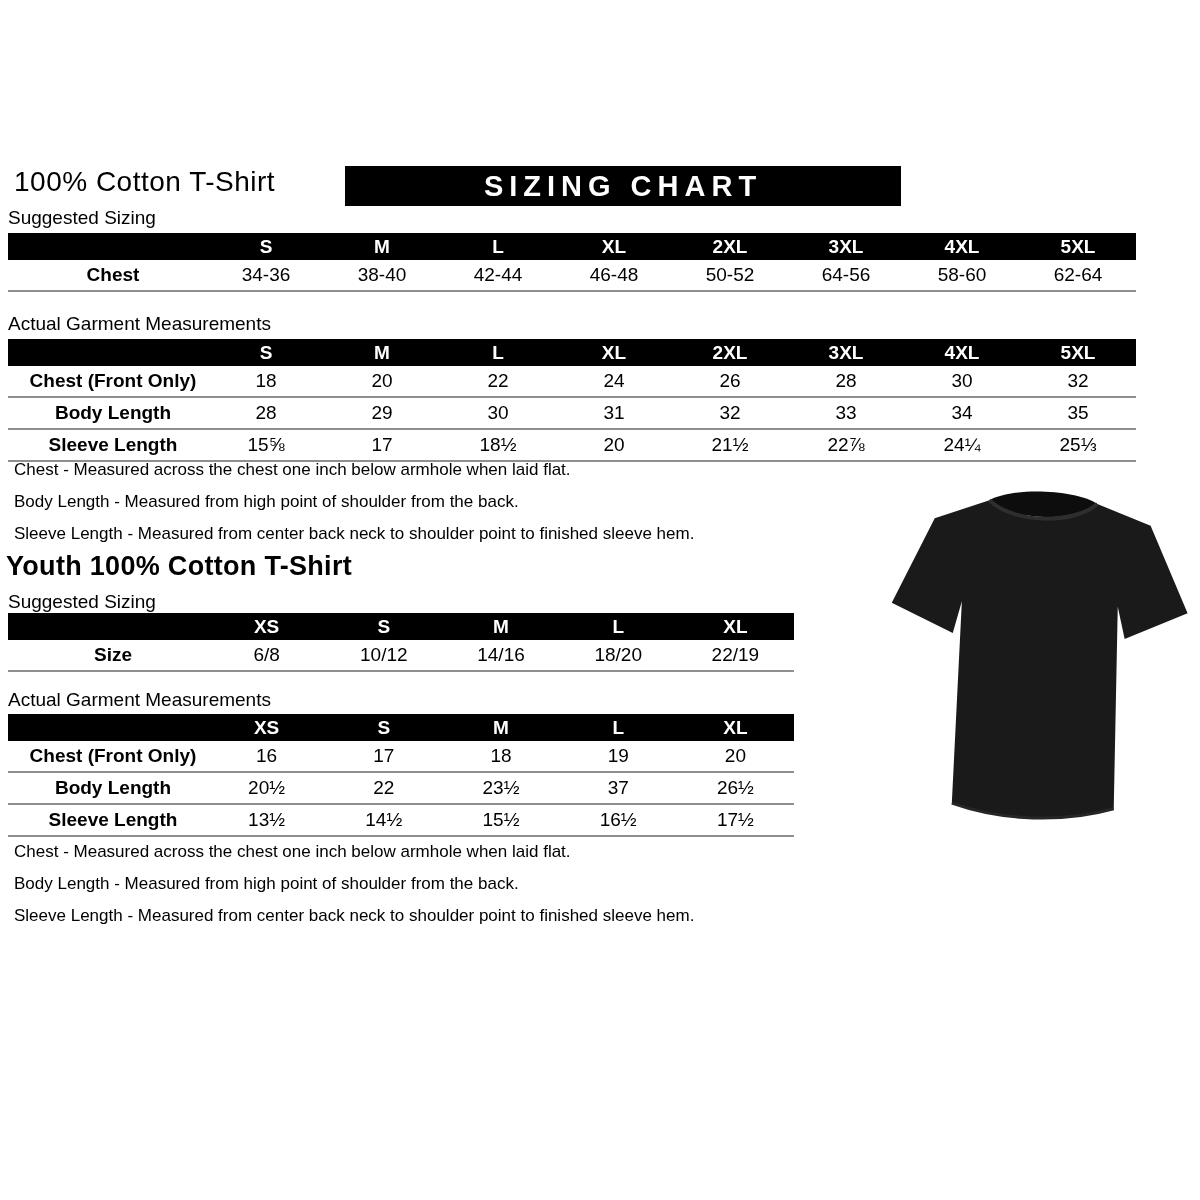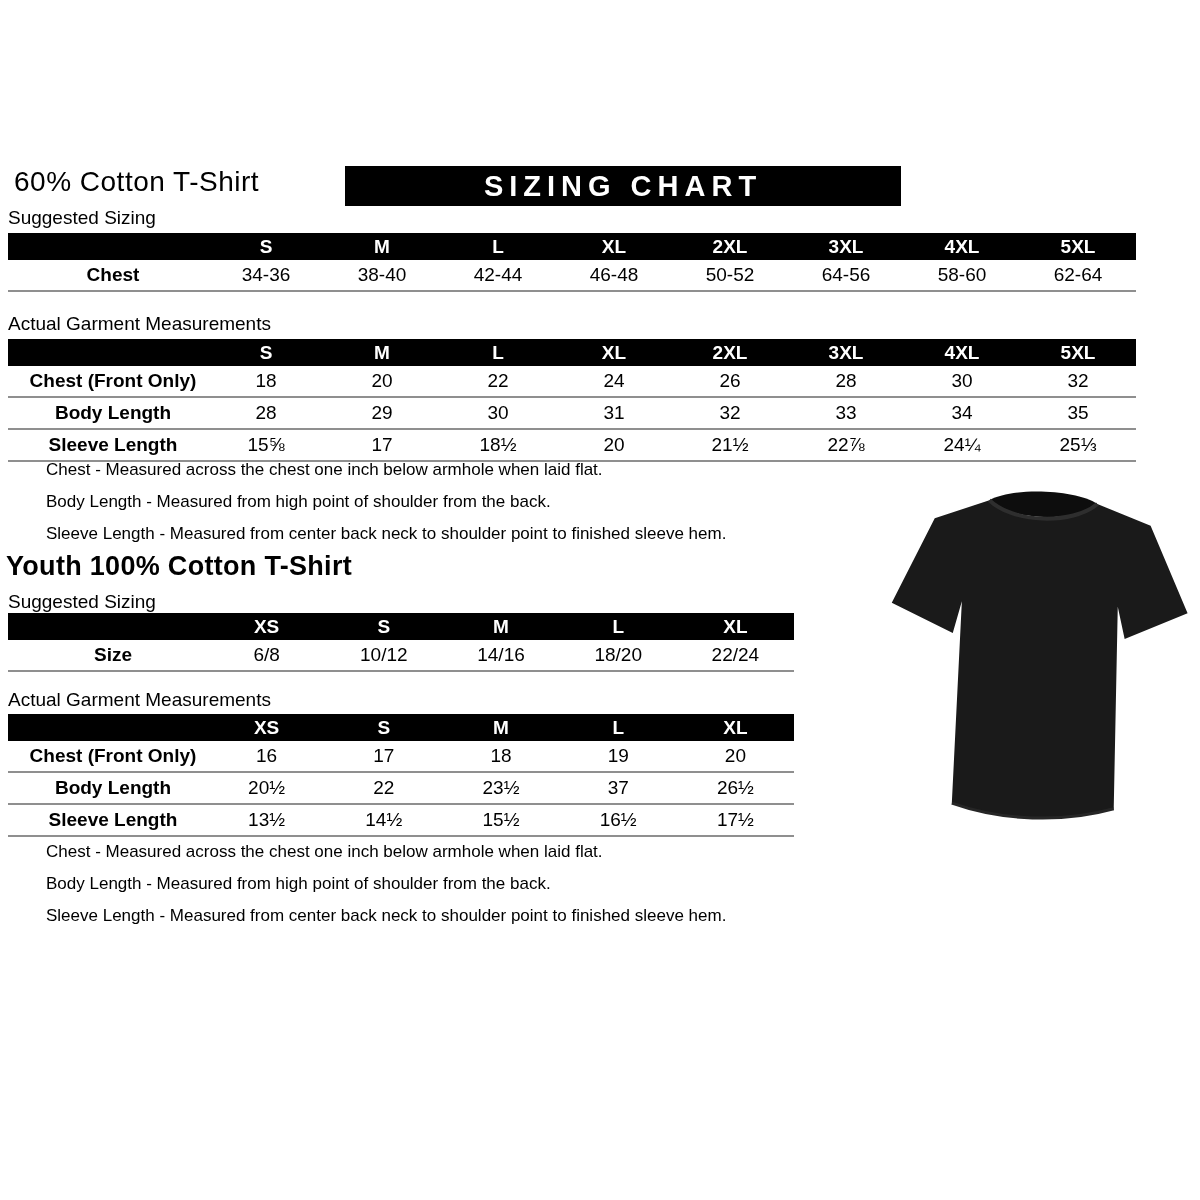--- a/index.html
+++ b/index.html
@@ -15,27 +15,27 @@
   .section-label{font-size:19px;}
   .tbl{background:#fff;}
   .tr{display:grid;align-items:center;}
   .adult-cols{grid-template-columns:200px repeat(8,1fr);}
   .youth-cols{grid-template-columns:200px repeat(5,1fr);}
   .th{background:#000;color:#fff;height:27px;}
   .th .cell{font-weight:bold;font-size:19px;}
   .row{height:30px;border-bottom:2px solid #8f8f8f;}
   .cell{text-align:center;font-size:19px;}
   .cell.lbl{text-align:center;padding-left:10px;font-weight:bold;}
-  .notes div{font-size:17px;margin-bottom:12px;margin-left:32px;}
+  .notes div{font-size:17px;margin-bottom:12px;}
   .tee{width:300px;height:360px;}
 </style>
 </head>
 <body>
 
-<div class="abs page-title" style="left:14px;top:166px;">60% Cotton T-Shirt</div>
+<div class="abs page-title" style="left:14px;top:166px;">100% Cotton T-Shirt</div>
 
 <div class="abs banner" style="left:345px;top:166px;width:556px;height:40px;">
   <span>SIZING CHART</span>
 </div>
 
 <div class="abs section-label" style="left:8px;top:207px;">Suggested Sizing</div>
 
 <div class="abs tbl" style="left:8px;top:233px;width:1128px;">
   <div class="tr th adult-cols">
     <div class="cell lbl"></div>
@@ -128,21 +128,21 @@
     <div class="cell">M</div>
     <div class="cell">L</div>
     <div class="cell">XL</div>
   </div>
   <div class="tr row youth-cols">
     <div class="cell lbl">Size</div>
     <div class="cell">6/8</div>
     <div class="cell">10/12</div>
     <div class="cell">14/16</div>
     <div class="cell">18/20</div>
-    <div class="cell">22/24</div>
+    <div class="cell">22/19</div>
   </div>
 </div>
 
 <div class="abs section-label" style="left:8px;top:689px;">Actual Garment Measurements</div>
 
 <div class="abs tbl" style="left:8px;top:714px;width:786px;">
   <div class="tr th youth-cols">
     <div class="cell lbl"></div>
     <div class="cell">XS</div>
     <div class="cell">S</div>

